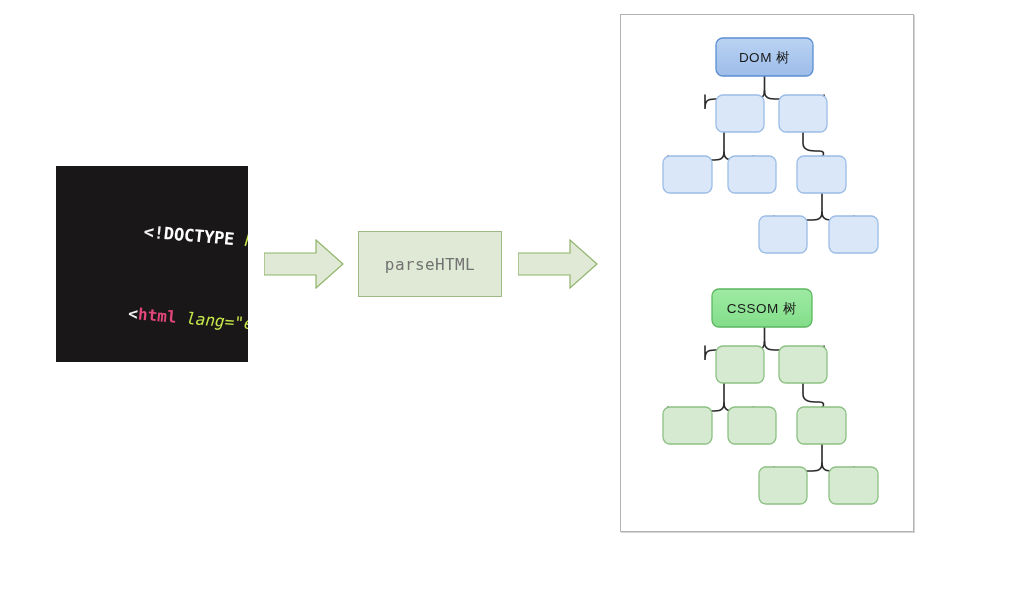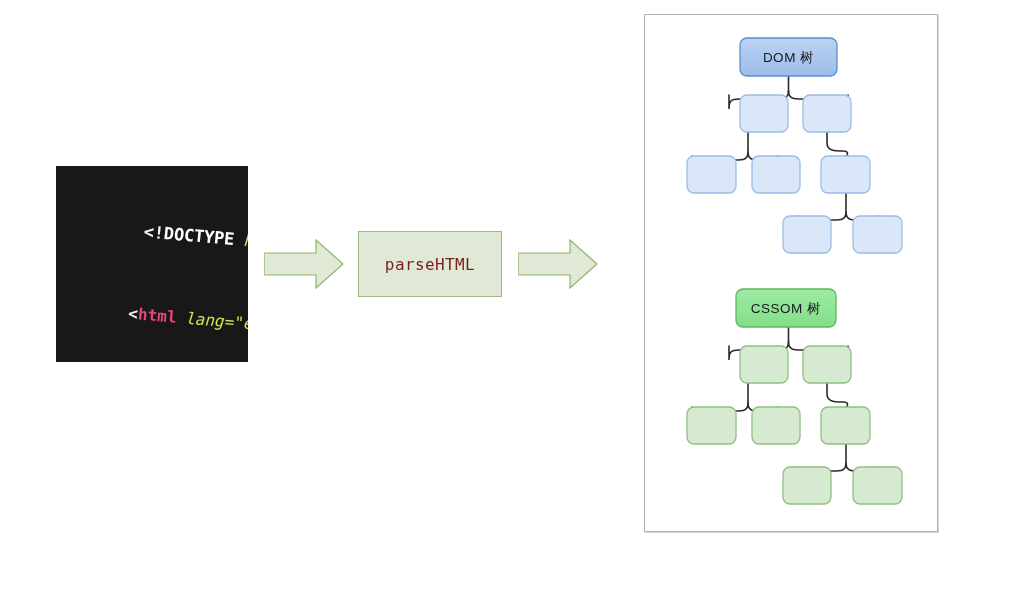--- a/index.html
+++ b/index.html
@@ -69,28 +69,28 @@
     background: #dfe9d5;
     border: 1px solid #9cba82;
     box-sizing: border-box;
     display: flex;
     align-items: center;
     justify-content: center;
   }
   #parse-html-label {
     font-family: "DejaVu Sans Mono", monospace;
     font-size: 16px;
-    color: #7f1d1d;
+    color: #737373;
     letter-spacing: 0.4px;
   }
 
   
   #tree-panel {
     position: absolute;
-    left: 644px;
+    left: 620px;
     top: 14px;
     width: 294px;
     height: 518px;
     background: #ffffff;
     border: 1px solid #b3b3b3;
     box-sizing: border-box;
     box-shadow: 1px 1px 0 0 #d4d4d4;
   }
   .tree-svg {
     position: absolute;

